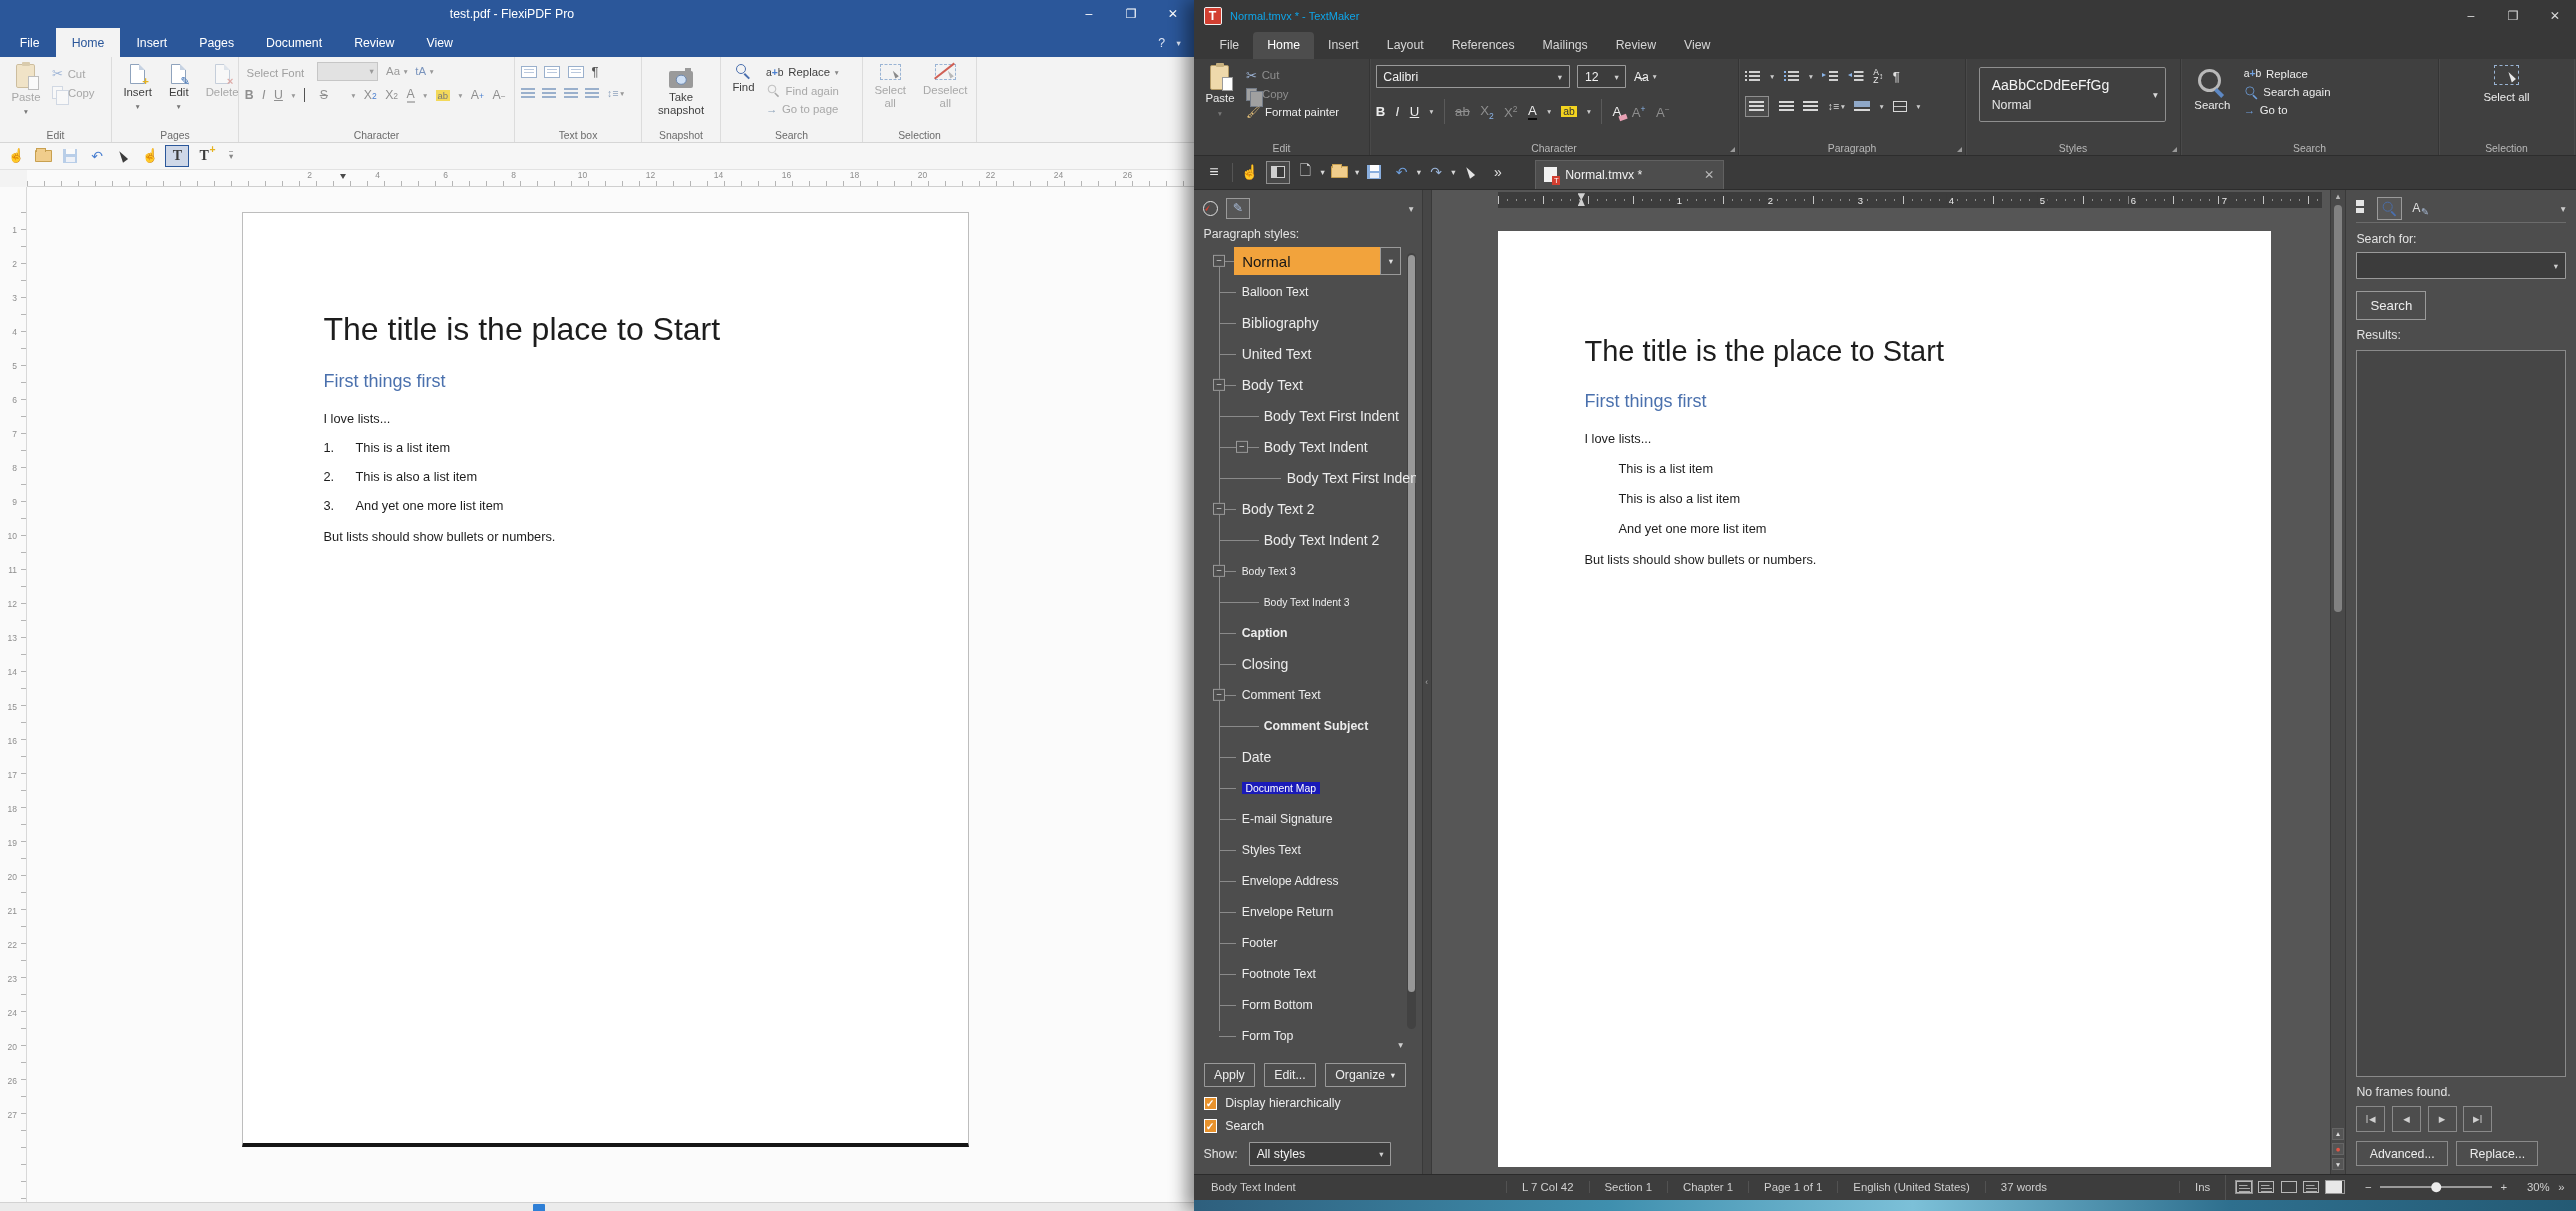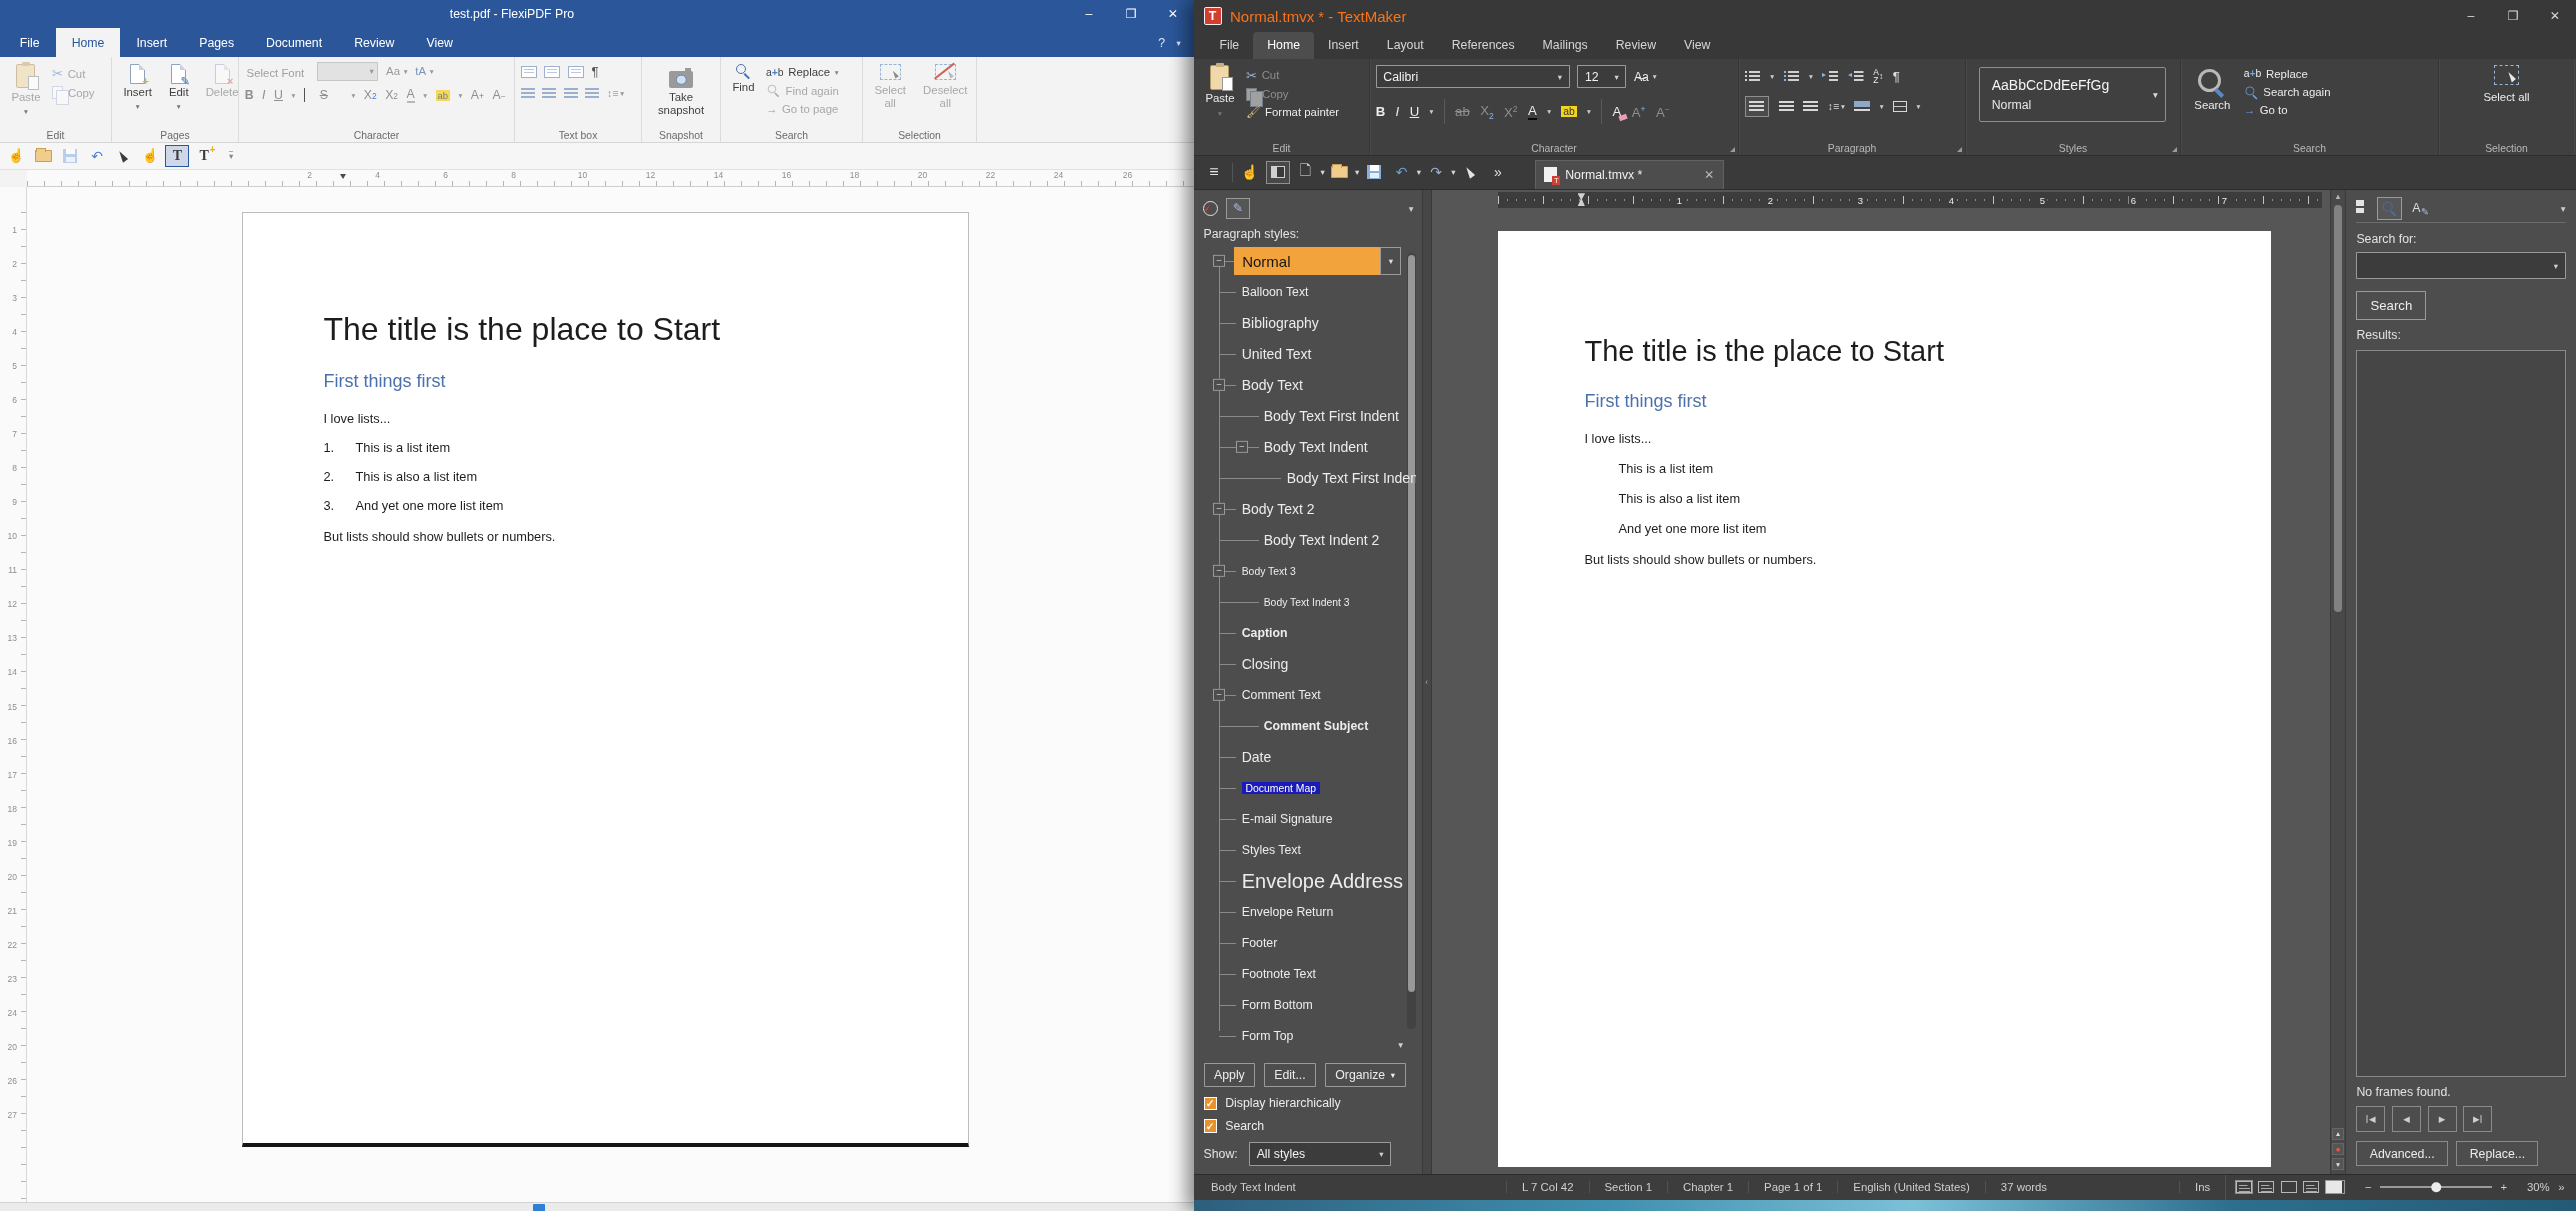--- a/index.html
+++ b/index.html
@@ -118,21 +118,21 @@
 .pg-li2{margin-top:15px;padding-left:34px;font-size:12.8px;color:#1d1d1d}
 .outro{margin-top:16px}
 
 .lw-taskbar{height:9.5px;background:#ebebeb;border-top:0.9px solid #d2d2d2;position:relative;flex:0 0 auto}
 .tb-icon{position:absolute;left:533px;top:1.9px;width:12.3px;height:7.6px;background:#2f7fd6;border-radius:0.9px}
 
 
 .rw{position:absolute;left:1194px;top:0;width:1382px;height:1211px;display:flex;flex-direction:column;background:#404040;box-shadow:-7.6px 0 17px rgba(0,0,0,.45)}
 .rw-titlebar{height:32px;background:#383838;display:flex;align-items:center;padding-left:9.5px;position:relative;flex:0 0 auto}
 .app-ic{width:18px;height:18px;background:#d23f31;border:0.9px solid #f3f3f3;border-radius:1.9px;color:#fff;font-weight:bold;font-size:12.3px;display:flex;align-items:center;justify-content:center;margin-right:8.5px}
-.rw-title{font-size:15px;color:#f97316}
+.rw-title{font-size:11px;color:#0ea5e9}
 .rw .wc{color:#d8d8d8}
 .rw-menubar{height:26.5px;background:#383838;display:flex;align-items:stretch;padding-left:7.6px;flex:0 0 auto}
 .rw .mi{color:#d6d6d6;padding:0 14px}
 .rw .mi.active{background:#4d4d4d;color:#fff;border-radius:3.8px 3.8px 0 0}
 .rw-ribbon{height:97px;background:#404040;border-bottom:0.9px solid #2d2d2d;display:flex;flex:0 0 auto}
 .rw .rg{border-right:0.9px solid #353535;box-shadow:0.9px 0 0 #4b4b4b}
 .rw .rg-label{color:#b8b8b8}
 .rw .bigbtn{color:#ececec}
 .rw .smallbtn{color:#ececec}
 .rw .smallbtn.dis{color:#8e8e8e}
@@ -208,21 +208,21 @@
 .titem.lvl2:after{width:40px}
 .titem.lvl3:after{width:62px}
 .titem .lbl{margin-left:42px;white-space:nowrap;position:relative;z-index:2}
 .titem.lvl2 .lbl{margin-left:64px}
 .titem.lvl3 .lbl{margin-left:87px}
 .expander{position:absolute;left:13.2px;top:50%;transform:translateY(-50%);width:12.3px;height:12.3px;border:0.9px solid #9a9a9a;background:#4d4d4d;color:#d8d8d8;font-size:9.5px;line-height:1;display:flex;align-items:center;justify-content:center;z-index:3}
 .titem.lvl2 .expander{left:36px}
 .sz-xs .lbl{font-size:10.4px}
 .sz-s .lbl{font-size:12.3px}
 .sz-m .lbl{font-size:14px}
-.sz-l .lbl{font-size:20px}
+.sz-l .lbl{font-size:12px}
 .titem.b .lbl{font-weight:bold}
 .titem.sel-o{padding-right:15px}
 .titem.sel-o .lbl{flex:1;margin-left:34px;background:#f2a33c;color:#161616;height:27.4px;display:flex;align-items:center;padding-left:8.5px;font-size:15px}
 .titem.sel-o .dd2{width:21px;height:27.4px;border:0.9px solid #9a9a9a;border-left:0.9px solid #b8ب8b8;display:flex;align-items:center;justify-content:center;color:#e0e0e0;font-size:8.5px;background:#4d4d4d;z-index:2}
 .titem.sel-b .lbl{background:#1a1ab8;color:#fff;padding:0.9px 3.8px}
 .sp-scroll{position:absolute;right:0;top:7.6px;bottom:26.5px;width:9.5px;background:#424242;border-radius:4.7px}
 .sp-scroll .th{position:absolute;left:0.9px;right:0.9px;top:1.9px;height:95%;background:#989898;border-radius:3.8px}
 .sp-more{position:absolute;right:13.2px;bottom:5.7px;color:#cfcfcf;font-size:9.5px;z-index:4}
 .sp-btns{display:flex;gap:8.5px;padding:5.7px 9.5px 3.8px;align-items:center;flex:0 0 auto}
 .spbtn{background:#4d4d4d;border:0.9px solid #9a9a9a;color:#ececec;font-size:12.3px;padding:3.8px 9.5px;font-family:inherit;border-radius:0.9px;display:flex;align-items:center;gap:5.7px}

